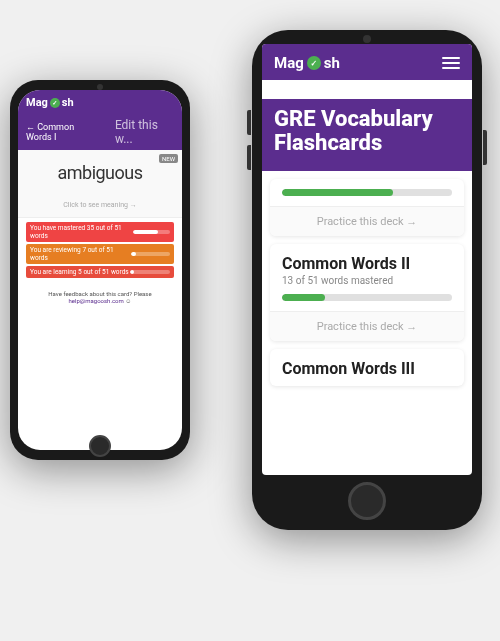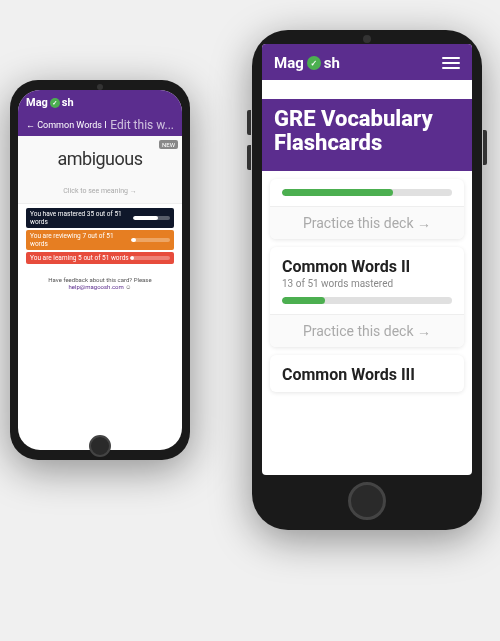--- a/index.html
+++ b/index.html
@@ -89,21 +89,21 @@
       font-size: 6px;
       color: white;
     }
     .left-nav {
       background: #5b2d8e;
       padding: 4px 8px;
       color: #fff;
       font-size: 9px;
       display: flex;
       align-items: center;
-      gap: 0;
+      gap: 14px;
     }
     .left-nav .edit-text {
       font-size: 12px;
       color: rgba(255,255,255,0.7);
       margin-left: auto;
     }
     .flashcard-area {
       background: #f9f9f9;
       padding: 12px 8px 8px;
       text-align: center;
@@ -131,21 +131,21 @@
       color: #aaa;
       margin-top: 18px;
     }
     .stats-area {
       padding: 4px 8px;
     }
     .stat-row {
       padding: 2px 0;
       font-size: 6.5px;
       color: #fff;
-      background: #0f172a;
+      background: #ef4444;
       padding: 2px 4px;
       margin-bottom: 2px;
       border-radius: 2px;
       display: flex;
       align-items: center;
       justify-content: space-between;
     }
     .stat-row.orange { background: #e67e22; }
     .stat-row.red { background: #e74c3c; }
     .stat-bar-container {
@@ -308,21 +308,21 @@
     }
     .deck-progress-fill {
       height: 100%;
       background: #4caf50;
       border-radius: 4px;
     }
     .deck-practice {
       border-top: 1px solid #eee;
       padding: 8px 12px;
       text-align: center;
-      font-size: 14px;
+      font-size: 11px;
       color: #aaa;
       background: #fafafa;
     }
 
     
     .deck-card-partial {
       margin-bottom: 12px;
       margin-top: 0;
     }
   </style>

